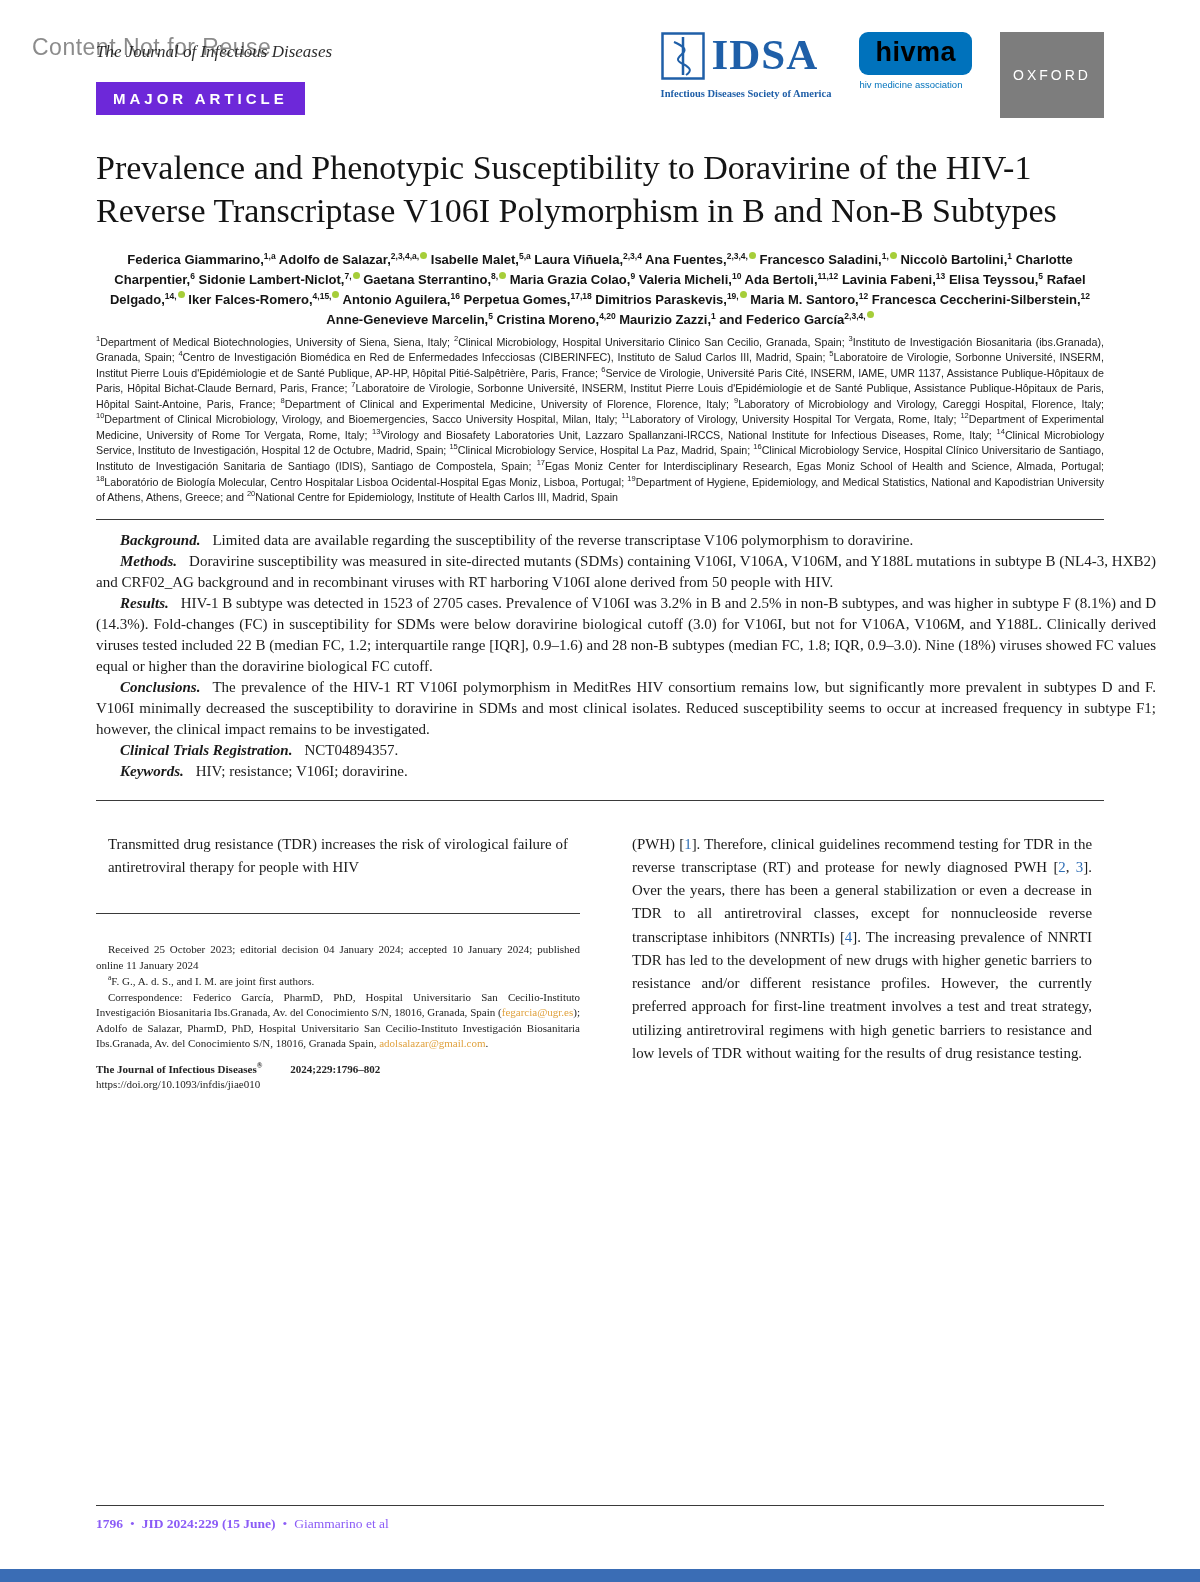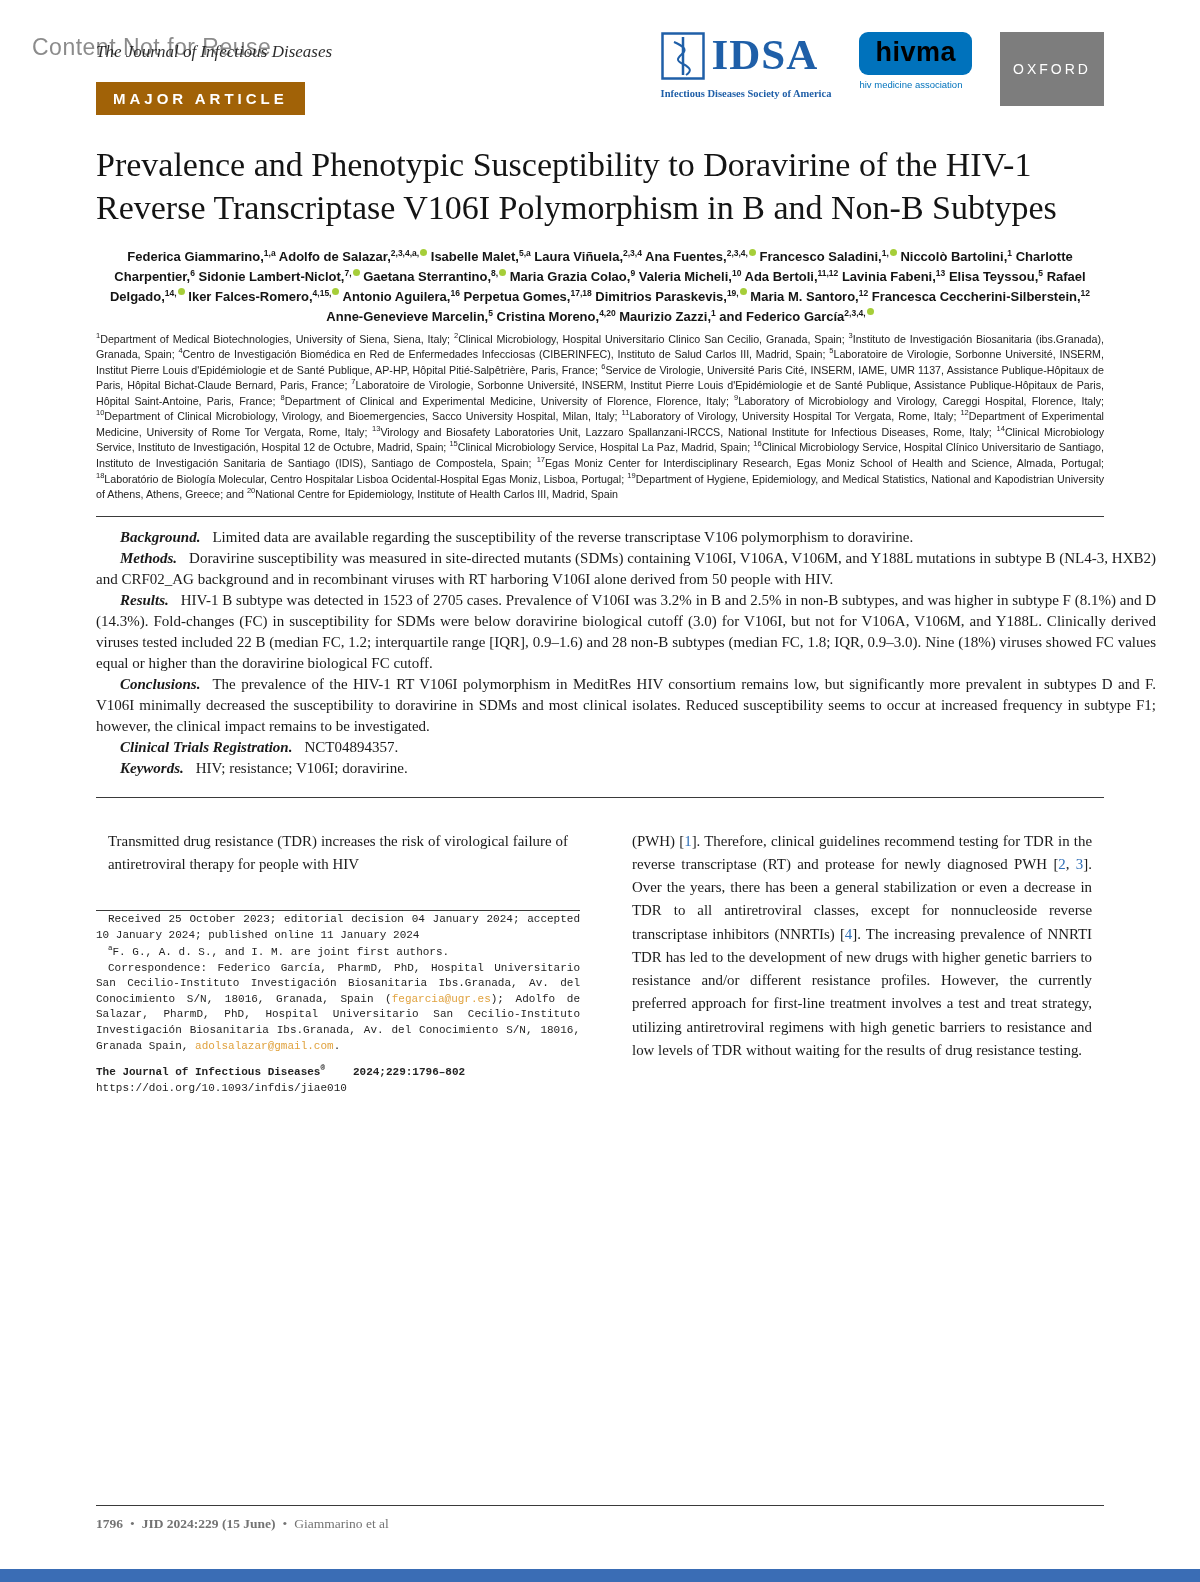--- a/index.html
+++ b/index.html
@@ -12,37 +12,37 @@
   
   .masthead { display:flex; justify-content:space-between; align-items:flex-start; padding:32px 96px 0 96px; }
   .mast-left { position:relative; padding-top:8px; }
   .journal-line { position:relative; height:30px; width:430px; }
   .watermark {
     position:absolute; left:-64px; top:-6px; white-space:nowrap;
     font-family:"Liberation Sans", sans-serif; font-size:23px; color:#6f6f6f; opacity:.8; letter-spacing:.5px;
   }
   .journal-name { position:absolute; left:0; top:2px; font-style:italic; font-size:17px; color:#151515; opacity:.9; }
   .article-type {
-    margin-top:12px; display:inline-block; background:#a16207; color:#ffffff;
+    margin-top:12px; display:inline-block; background:#6d28d9; color:#ffffff;
     font-family:"Liberation Sans", sans-serif; font-weight:bold; font-size:15px;
     letter-spacing:4px; padding:8px 17px 8px 17px;
   }
 
   .mast-logos { display:flex; gap:28px; align-items:flex-start; }
   .idsa-top { display:flex; gap:7px; align-items:flex-start; }
   .idsa-word { color:#1f5fa8; font-family:"Liberation Serif", serif; font-size:43px; font-weight:bold; line-height:1.05; letter-spacing:1px; }
   .idsa-sub { margin-top:4px; color:#1f5fa8; font-family:"Liberation Serif", serif; font-size:10.5px; font-weight:bold; }
   .hivma { text-align:left; }
   .hivma-box {
     display:inline-block; background:#0072bc; border-radius:9px; color:#000000;
     font-family:"Liberation Sans", sans-serif; font-weight:bold; font-size:27px;
     padding:7px 16px 9px 16px; line-height:1; letter-spacing:.5px;
   }
   .hivma-sub { margin-top:4px; color:#0072bc; font-family:"Liberation Sans", sans-serif; font-size:9.5px; }
-  .oxford-box { background:#7d7d7d; width:104px; height:74px; display:flex; align-items:center; justify-content:center; }
+  .oxford-box { background:#7d7d7d; width:104px; height:86px; display:flex; align-items:center; justify-content:center; }
   .oxford-box span { color:#ffffff; font-family:"Liberation Sans", sans-serif; font-size:14px; letter-spacing:3px; }
 
   
   .title { margin:28px 96px 0 96px; font-size:34px; font-weight:normal; line-height:1.27; color:#141414; }
   .authors {
     margin:18px 96px 0 96px; font-family:"Liberation Sans", sans-serif;
     font-weight:bold; font-size:13px; line-height:1.5; color:#141414;text-align:center;
   }
   .authors sup { font-size:8.5px; }
   .orcid { display:inline-block; width:7px; height:7px; border-radius:50%; background:#a6ce39; vertical-align:6px; margin-left:1px; }
@@ -61,36 +61,36 @@
   .abs-label { font-weight:bold; font-style:italic; margin-right:12px; }
 
   
   .body-cols { margin:20px 96px 0 96px; display:flex; gap:40px; font-size:14.9px; line-height:1.56; text-align:justify; }
   .col { flex:1; min-width:0; }
   .body-par { margin:12px; }
   .cite { color:#2f6eb6; }
 
   .fn-rule { margin-top:34px; border-top:1px solid #3a3a3a; height:0; }
   .footnotes {
-    margin-top:1px; font-family:Liberation Mono, monospace;
+    margin-top:28px; font-family:Liberation Serif, serif;
     font-size:11px; line-height:1.42; color:#232323; text-align:justify;
   }
   .footnotes p { margin:0; }
   .fn-indent { text-indent:12px; }
   .footnotes sup { font-size:7.5px; }
   .email-link { color:#e0a23e; text-decoration:none; cursor:pointer; }
   .fn-journal { margin-top:9px !important; font-weight:bold; text-indent:0; }
   .fn-journal .vol { margin-left:28px; }
   .fn-copyright { text-indent:0; }
   .fn-doi { text-indent:0; }
 
   
   .footer {
     position:absolute; left:96px; right:96px; bottom:50px;
-    border-top:1px solid #3a3a3a; padding-top:10px; font-size:13.5px; color:#737373;
+    border-top:1px solid #3a3a3a; padding-top:10px; font-size:13.5px; color:#8b5cf6;
   }
   .footer .bold { font-weight:bold; }
   .footer .sep { margin:0 7px; }
   .bottom-bar { position:absolute; left:0; right:0; bottom:0; height:13px; background:#3a6db5; }
 </style>
 </head>
 <body>
 
 <div class="page">
 

